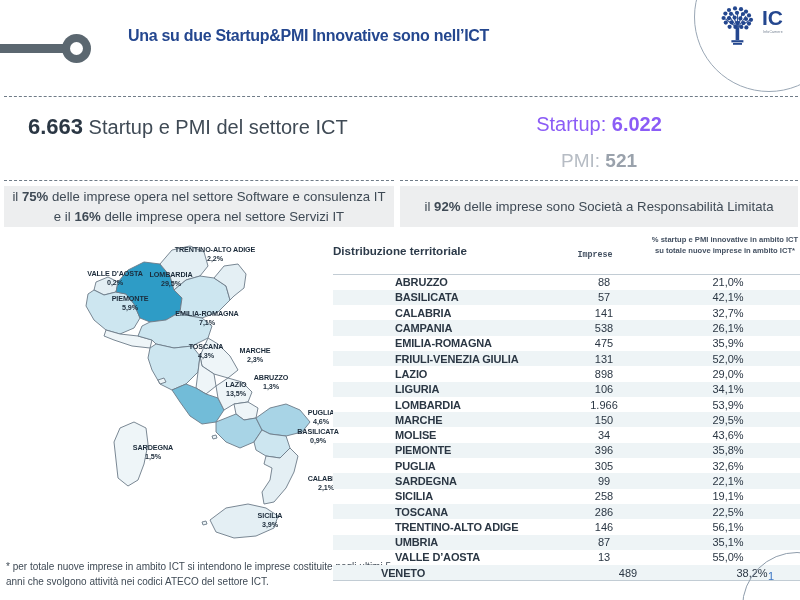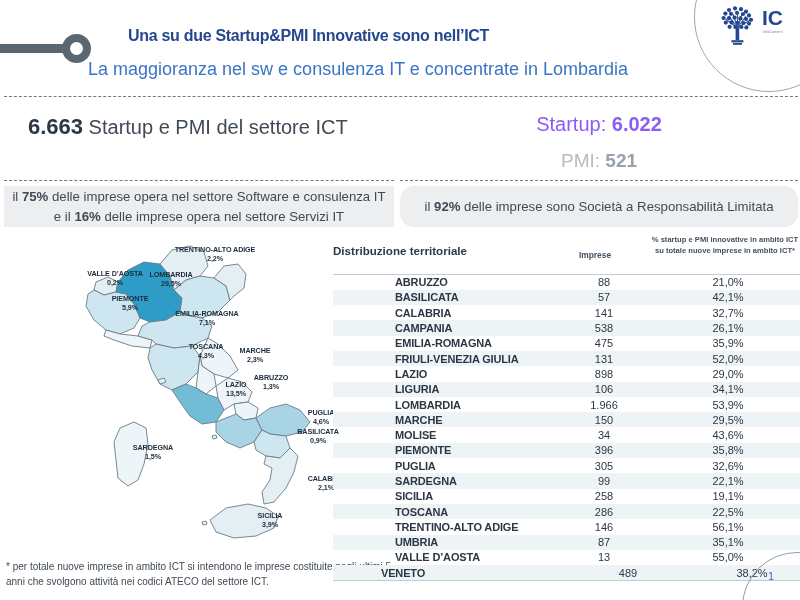--- a/index.html
+++ b/index.html
@@ -77,21 +77,21 @@
   }
   .kpi-d b { color:#9aa2ac; }
 
   
   .hbox {
     position:absolute; background:#edeeef; color:#3f4a55;
     display:flex; flex-direction:column; align-items:center;
     justify-content:center; text-align:center;
   }
   .hbox-l { left:4px; top:186px; width:390px; height:41px; font-size:13.2px; line-height:1.48; }
-  .hbox-r { left:400px; top:186px; width:398px; height:41px; font-size:13.2px;border-radius:14px; }
+  .hbox-r { left:400px; top:186px; width:398px; height:41px; font-size:13.2px; }
 
   
   #map { position:absolute; left:4px; top:232px; width:330px; height:320px; }
   #map svg { display:block; width:330px; height:320px; }
   .mlab {
     position:absolute; text-align:center; font-size:7.2px;
     font-weight:bold; color:#1c2b3a; line-height:1.22; white-space:nowrap;
     letter-spacing:-0.1px;
   }
 
@@ -105,20 +105,21 @@
   #tbl { position:absolute; left:333px; top:232px; width:467px; }
   .th-row { position:relative; height:42px; }
   .th-title {
     position:absolute; left:0px; top:12px;
     font-size:11.6px; font-weight:bold; color:#2c3a49;
   }
   .th-imp {
     position:absolute; left:212px; top:18px; width:100px;
     text-align:center; font-size:8.4px; font-weight:bold; color:#41506040;
     color:#445162;
+    font-family:Liberation Mono, monospace;
   }
   .th-pct {
     position:absolute; left:318px; top:2px; width:148px;
     text-align:center; font-size:7.6px; font-weight:bold;
     color:#445162; line-height:1.45;
   }
   table { border-collapse:collapse; width:467px; table-layout:fixed; }
   table tr { height:15.3px; }
   table td { padding:0; font-size:11px; color:#2b3744; vertical-align:middle; }
   td.c-reg { width:219px; padding-left:62px; font-weight:bold; letter-spacing:-0.15px; }
@@ -142,21 +143,20 @@
 </head>
 <body>
 
 <div id="page">
 
   <div class="hdr-bar"></div>
   <div class="hdr-dot"></div>
   <div class="hdr-dot-in"></div>
 
   <div class="title">Una su due Startup&amp;PMI Innovative sono nell’ICT</div>
-  <div class="subtitle">La maggioranza nel sw e consulenza IT e concentrate in Lombardia</div>
 
   <div class="clip">
     <div class="logo-arc"></div>
     <div class="logo-wrap">
       <svg width="44" height="44" viewBox="0 0 44 44">
         <g fill="#24478f">
           <circle cx="13" cy="6" r="2.1"></circle>
             <circle cx="19" cy="4.4" r="2.1"></circle>
             <circle cx="25" cy="5.2" r="2.1"></circle>
           <circle cx="30" cy="7.6" r="2.1"></circle>

